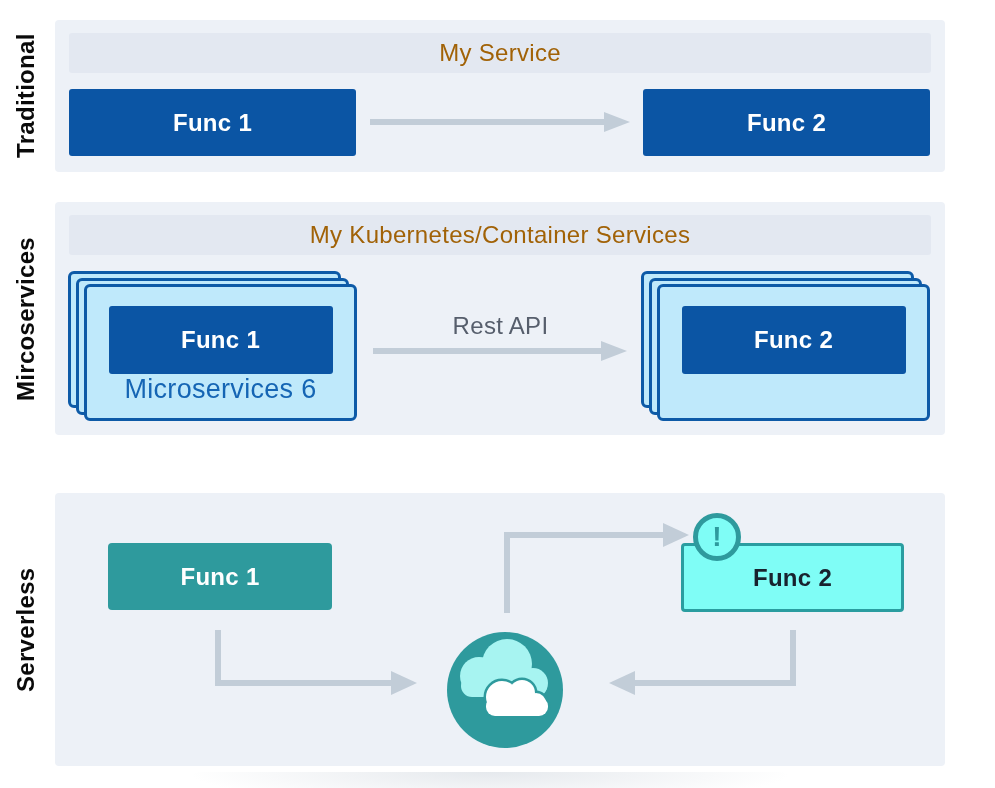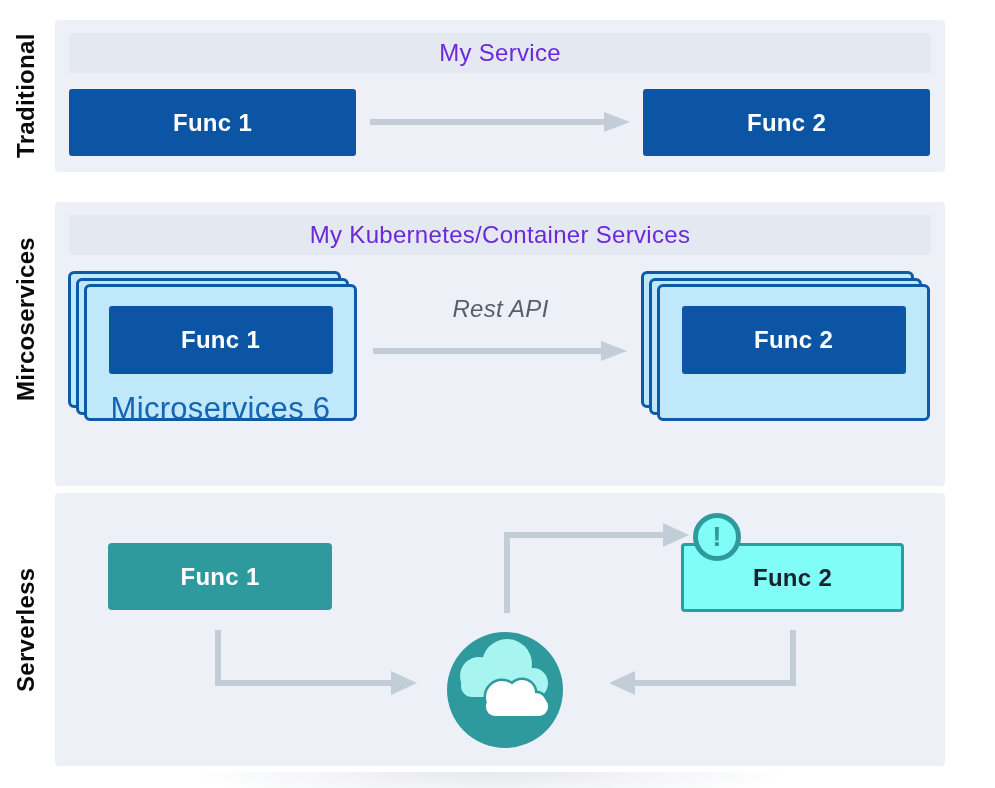--- a/index.html
+++ b/index.html
@@ -26,21 +26,21 @@
     position:absolute;
     left:55px;width:890px;
     background:#edf1f7;
     border-radius:4px;
   }
   .header-bar{
     position:absolute;
     left:14px;top:13px;width:862px;height:40px;
     background:#e3e8f1;border-radius:3px;
     display:flex;align-items:center;justify-content:center;
-    font-size:24px;color:#6d28d9;letter-spacing:.3px;
+    font-size:24px;color:#a16207;letter-spacing:.3px;
   }
   .func-dark{
     position:absolute;
     background:#0b55a4;border-radius:3px;
     display:flex;align-items:center;justify-content:center;
     color:#ffffff;font-size:24px;font-weight:bold;letter-spacing:.3px;
   }
   .arrow-svg{position:absolute;}
   .arrow-line{stroke:#c2cdd8;stroke-width:6;fill:none;}
   .arrow-head{fill:#c2cdd8;stroke:none;}
@@ -54,22 +54,22 @@
   .card{
     position:absolute;width:273px;height:137px;
     background:#bfe9fb;border:3px solid #0d5aa7;border-radius:6px;
     box-sizing:border-box;
   }
   .card-back{left:0;top:0;}
   .card-mid{left:8px;top:7px;}
   .card-front{left:16px;top:13px;display:flex;flex-direction:column;align-items:center;}
   .card-front .func-dark{position:static;width:224px;height:68px;margin-top:19px;flex:none;}
   .card-caption{
-    margin-top:17px;
-    font-size:31px;color:#1565b4;letter-spacing:.3px;
+    margin-top:0;
+    font-size:27px;color:#1565b4;letter-spacing:.3px;
   }
   
   .func-teal{
     position:absolute;
     background:#2e9a9d;border-radius:4px;
     display:flex;align-items:center;justify-content:center;
     color:#ffffff;font-size:24px;font-weight:bold;letter-spacing:.3px;
   }
   .func-cyan{
     position:absolute;
@@ -113,21 +113,21 @@
     </div>
     <div class="func-dark" style="left:588px;top:69px;width:287px;height:67px;">
       <span>Func 2</span>
     </div>
     <svg class="arrow-svg" style="left:315px;top:92px;" width="260" height="20">
       <line class="arrow-line" x1="0" y1="10" x2="234" y2="10"></line>
       <polygon class="arrow-head" points="234,0 260,10 234,20"></polygon>
     </svg>
   </div>
 
-  <div class="panel" style="top:202px;height:284px;">
+  <div class="panel" style="top:202px;height:233px;">
     <div class="header-bar">
       <span>My Kubernetes/Container Services</span>
     </div>
 
     <div class="stack" style="left:13px;top:69px;">
       <div class="card card-back"></div>
       <div class="card card-mid"></div>
       <div class="card card-front">
         <div class="func-dark">
           <span>Func 1</span>
@@ -139,21 +139,21 @@
     <div class="stack" style="left:586px;top:69px;">
       <div class="card card-back"></div>
       <div class="card card-mid"></div>
       <div class="card card-front">
         <div class="func-dark">
           <span>Func 2</span>
         </div>
       </div>
     </div>
 
-    <div class="arrow-label" style="left:318px;top:93px;width:255px;font-style:italic;">Rest API</div>
+    <div class="arrow-label" style="left:318px;top:110px;width:255px;">Rest API</div>
     <svg class="arrow-svg" style="left:318px;top:138px;" width="255" height="22">
       <line class="arrow-line" x1="0" y1="11" x2="228" y2="11"></line>
       <polygon class="arrow-head" points="228,1 254,11 228,21"></polygon>
     </svg>
   </div>
 
   <div class="panel" style="top:493px;height:273px;">
 
     <svg class="arrow-svg" style="left:0;top:0;" width="890" height="273">
 

